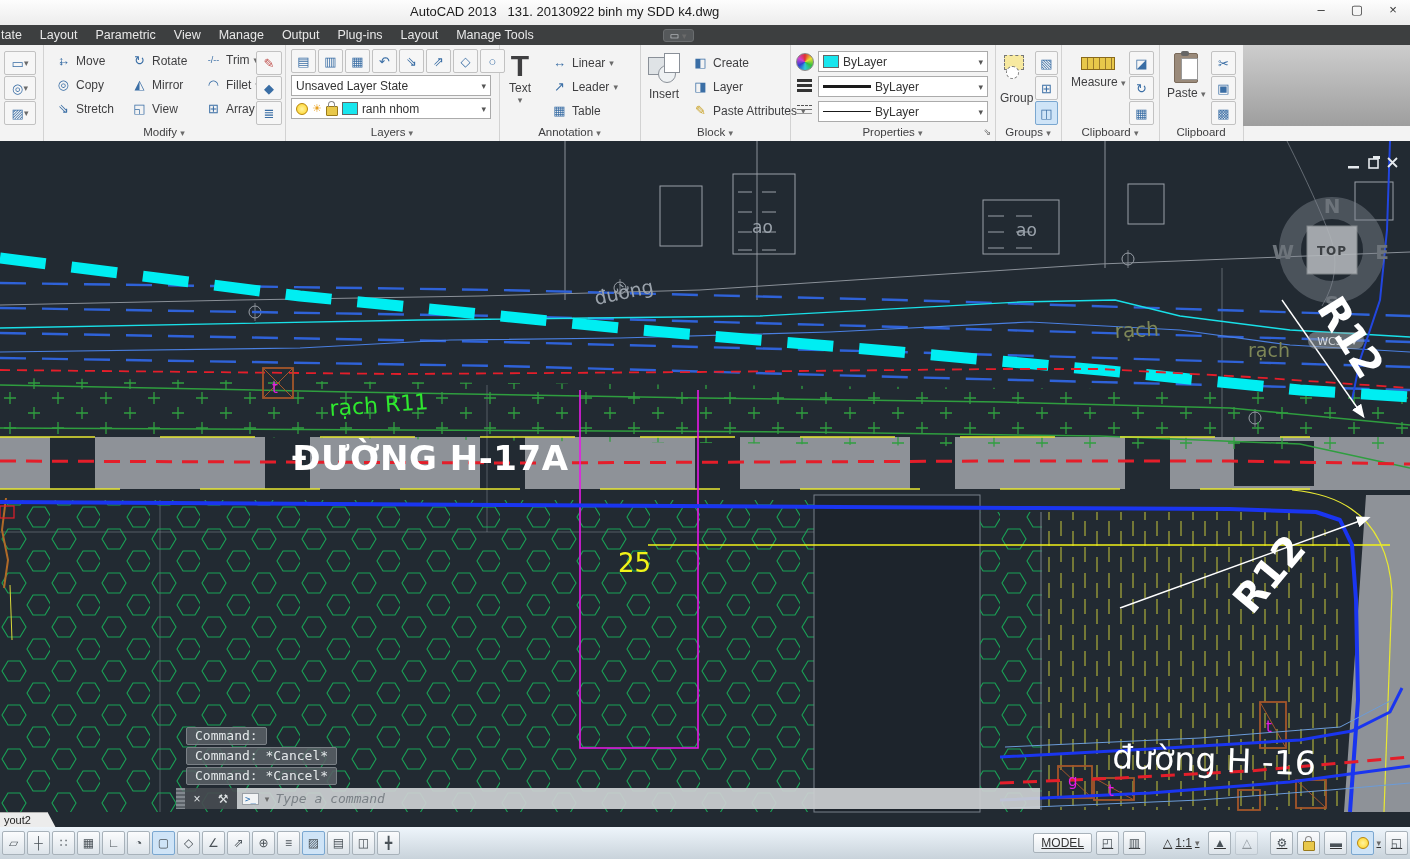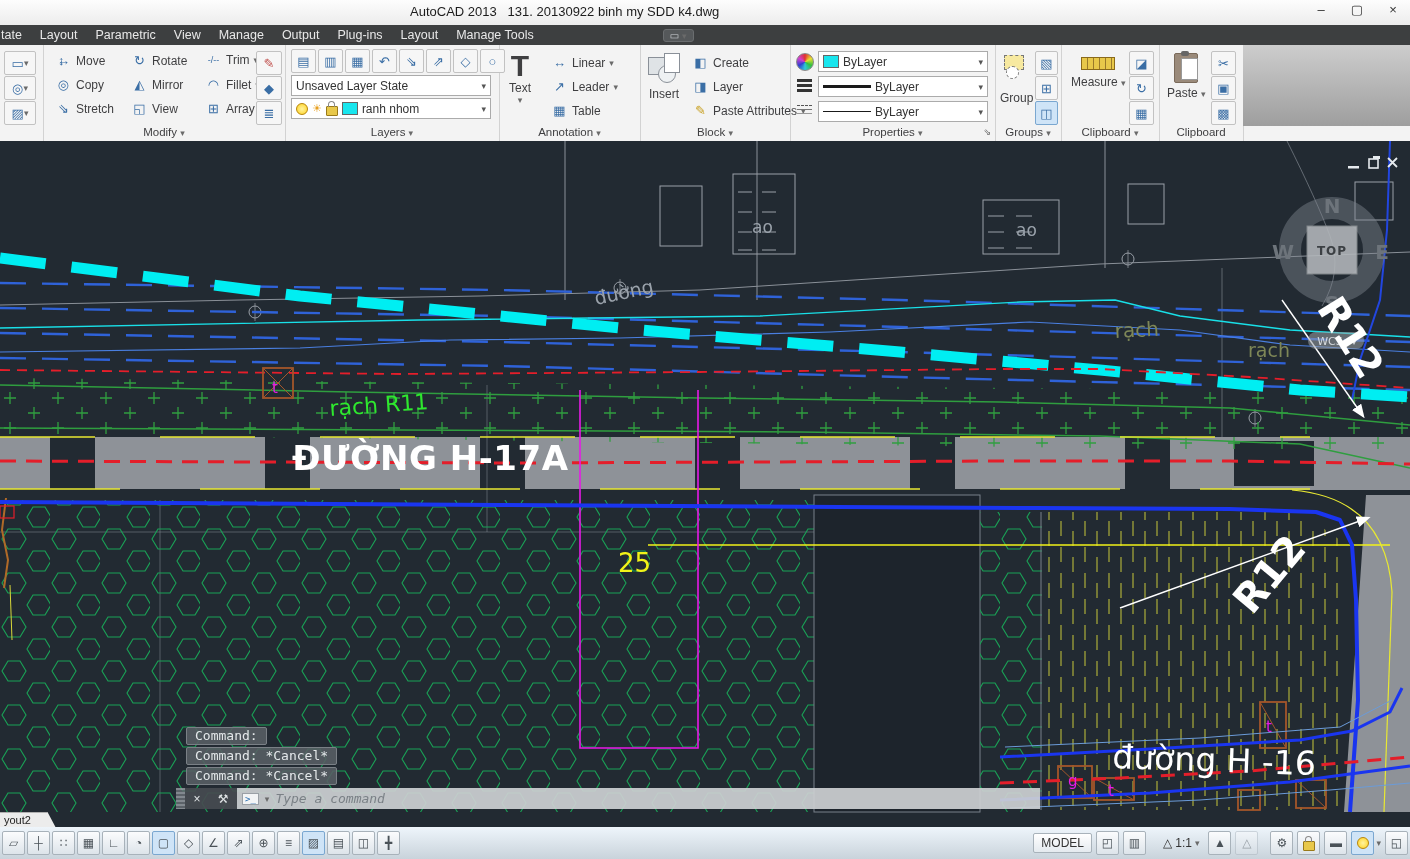--- a/index.html
+++ b/index.html
@@ -54,21 +54,21 @@
   .cmdgrip{width:9px;background:repeating-linear-gradient(#9aa0a6 0 2px,#6a7076 2px 4px);opacity:.8;}
   .cmddark{width:52px;background:rgba(70,75,80,.92);display:flex;align-items:center;justify-content:space-around;color:#e0e4e6;font-size:12px;}
   .cmdlight{flex:1;background:rgba(205,208,211,.92);display:flex;align-items:center;gap:6px;padding-left:5px;color:#5a6066;}
   .prompt-box{background:#f2f4f5;border:1px solid #9aa0a6;font-size:9px;font-family:"DejaVu Sans Mono",monospace;padding:0 2px;color:#2a6fb0;}
   .cmdph{font-family:"DejaVu Sans Mono",monospace;font-style:italic;font-size:13px;color:#7a8086;}
   .laytab{position:absolute;left:0;top:671px;width:44px;height:15px;background:#ececec;color:#222;font-size:11px;line-height:15px;padding-left:4px;border-top:1px solid #b0b0b0;}
   .laytab:after{content:"";position:absolute;right:-8px;top:0;border-left:8px solid #ececec;border-top:15px solid transparent;}
   
   .statusbar{position:absolute;left:0;top:827px;width:1410px;height:32px;background:linear-gradient(#eef5fb,#c9d3db);display:flex;align-items:center;font-size:12px;color:#333;}
   .sic{width:21px;height:22px;margin-left:2px;border:1px solid #a8b2ba;background:linear-gradient(#fbfcfd,#dde4ea);border-radius:2px;display:flex;align-items:center;justify-content:center;font-size:12px;color:#4a5258;cursor:default;}
-  .sright{margin-left:auto;display:flex;align-items:center;gap:2px;padding-right:2px;}
+  .sright{margin-left:auto;display:flex;align-items:center;gap:2px;padding-right:2px;text-decoration:underline;}
   .model-btn{border:1px solid #a8b2ba;background:linear-gradient(#ffffff,#e4eaef);padding:2px 7px;border-radius:2px;font-size:12px;color:#333;}
   .scalegrp{display:flex;align-items:center;gap:3px;border:1px solid transparent;padding:1px 4px;}
 </style>
 </head>
 <body>
 
 <div class="titlebar">
   <div class="title-text"><span>AutoCAD 2013</span><span>&nbsp;&nbsp;&nbsp;</span><span>131. 20130922 binh my SDD k4.dwg</span></div>
   <div class="win-ctrls">
     <span>–</span>

